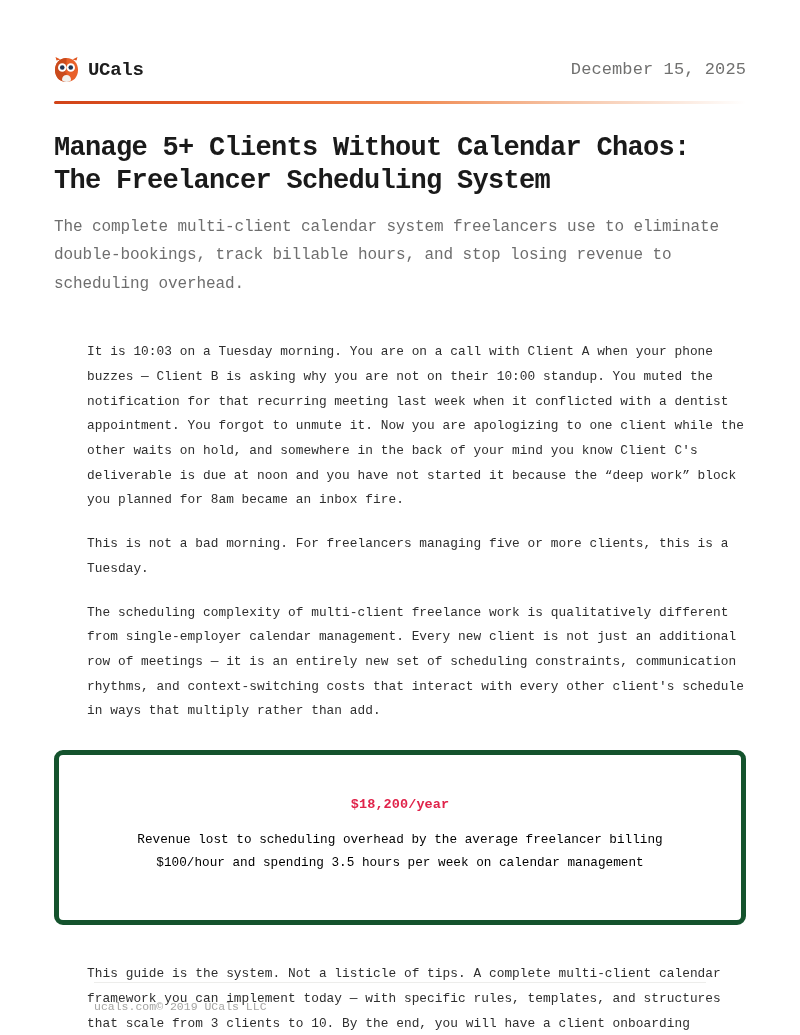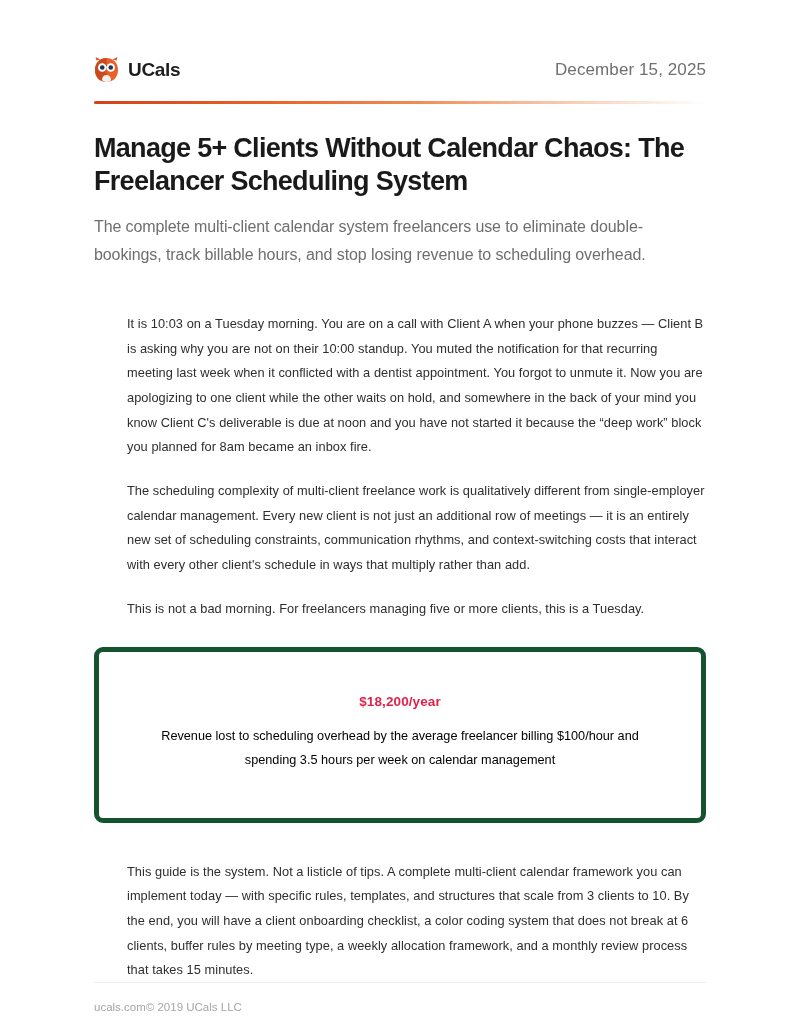--- a/index.html
+++ b/index.html
@@ -11,23 +11,24 @@
     width: 800px;
     height: 1035px;
     font-family: "Liberation Sans", sans-serif;
     color: #2b2b2b;
     -webkit-font-smoothing: antialiased;
   }
   .page {
     width: 800px;
     height: 1035px;
     box-sizing: border-box;
-    padding: 0 94px;
+    padding: 0 54px;
     position: relative;
     background: #ffffff;
+    font-family: Liberation Mono, monospace;
   }
 
   
   .header {
     padding-top: 56px;
     display: flex;
     align-items: center;
     justify-content: space-between;
   }
   .brand {
@@ -168,22 +169,22 @@
     </div>
     <div class="header-date">December 15, 2025</div>
   </div>
   <div class="rule"></div>
 
   <h1 class="title">Manage 5+ Clients Without Calendar Chaos: The Freelancer Scheduling System</h1>
   <p class="deck">The complete multi-client calendar system freelancers use to eliminate double-bookings, track billable hours, and stop losing revenue to scheduling overhead.</p>
 
   <div class="body-copy">
     <p>It is 10:03 on a Tuesday morning. You are on a call with Client A when your phone buzzes — Client B is asking why you are not on their 10:00 standup. You muted the notification for that recurring meeting last week when it conflicted with a dentist appointment. You forgot to unmute it. Now you are apologizing to one client while the other waits on hold, and somewhere in the back of your mind you know Client C's deliverable is due at noon and you have not started it because the “deep work” block you planned for 8am became an inbox fire.</p>
+    <p>This is not a bad morning. For freelancers managing five or more clients, this is a Tuesday.</p>
     <p>The scheduling complexity of multi-client freelance work is qualitatively different from single-employer calendar management. Every new client is not just an additional row of meetings — it is an entirely new set of scheduling constraints, communication rhythms, and context-switching costs that interact with every other client's schedule in ways that multiply rather than add.</p>
-    <p>This is not a bad morning. For freelancers managing five or more clients, this is a Tuesday.</p>
   </div>
 
   <div class="stat-card">
     <div class="stat-value">$18,200/year</div>
     <div class="stat-desc">Revenue lost to scheduling overhead by the average freelancer billing $100/hour and spending 3.5 hours per week on calendar management</div>
   </div>
 
   <div class="body-copy closing">
     <p>This guide is the system. Not a listicle of tips. A complete multi-client calendar framework you can implement today — with specific rules, templates, and structures that scale from 3 clients to 10. By the end, you will have a client onboarding checklist, a color coding system that does not break at 6 clients, buffer rules by meeting type, a weekly allocation framework, and a monthly review process that takes 15 minutes.</p>
   </div>

